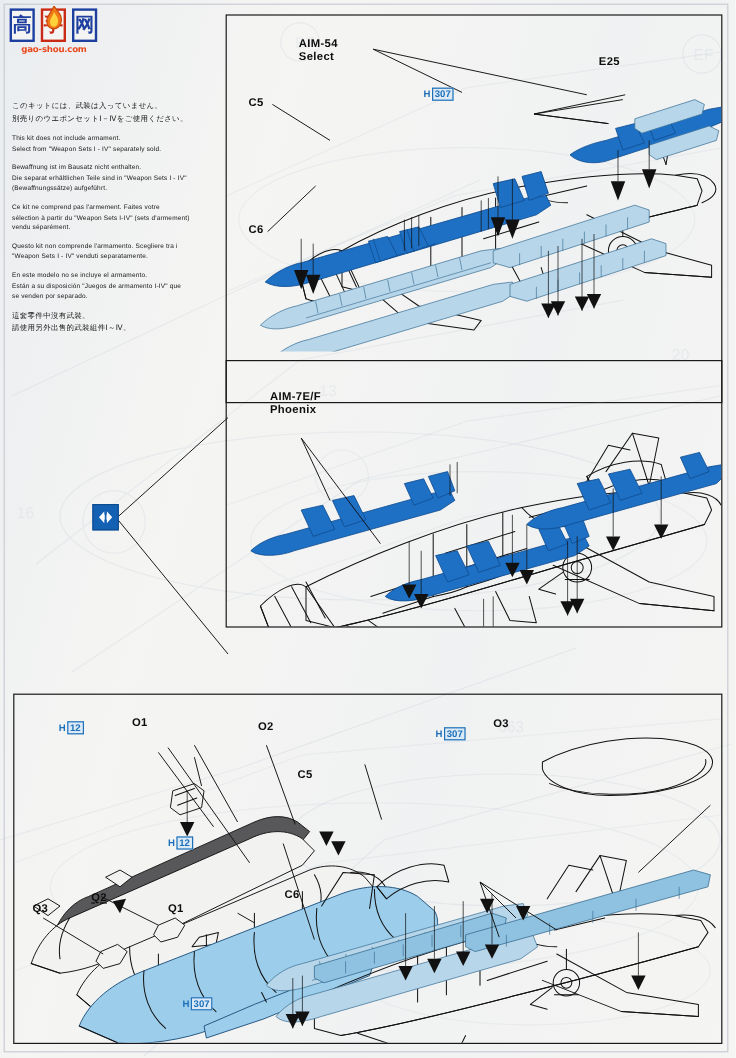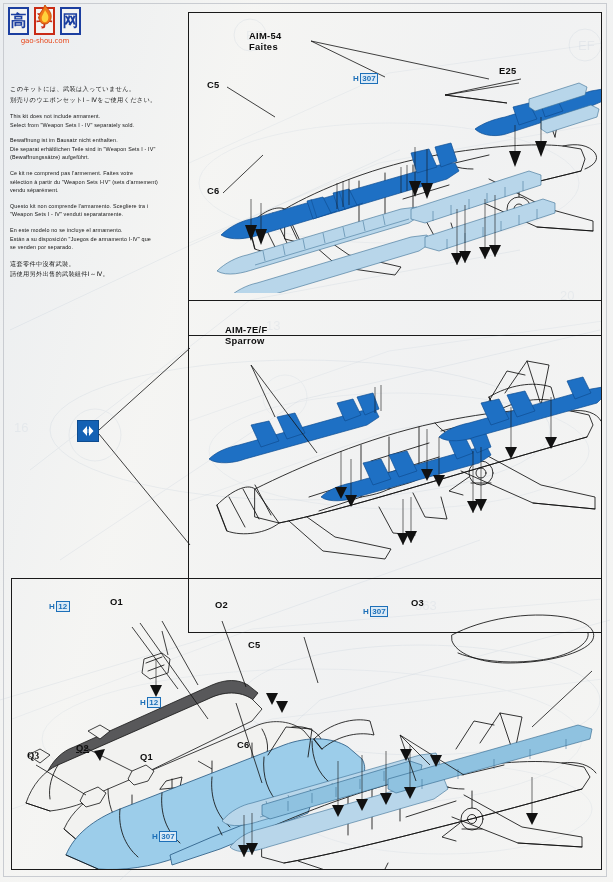--- a/index.html
+++ b/index.html
@@ -37,21 +37,21 @@
 
   
   .panel{
     position:absolute;
     border:1.6px solid #1a1a1a;
     background:rgba(255,255,255,0.0);
     box-sizing:border-box;
     overflow:hidden;
   }
   #panel-top{left:188px;top:12px;width:414px;height:324px;}
-  #panel-mid{left:188px;top:300px;width:414px;height:333px;}
+  #panel-mid{left:188px;top:300px;width:414px;height:223px;}
   #panel-bot{left:11px;top:578px;width:591px;height:292px;}
 
   .panel-inner{position:absolute;inset:0;overflow:hidden;}
 
   
   #textblock{
     position:absolute;left:10px;top:84px;width:178px;
     color:#141414;
   }
   .tline{
@@ -84,21 +84,21 @@
   #lg2{left:26px;border-color:#c92b16;color:#c92b16;}
   #lg3{left:52px;}
   .logo-flame{
     position:absolute;left:26px;top:-2px;width:22px;height:24px;
     pointer-events:none;
   }
   #logo-url{
     position:absolute;left:0;top:29px;width:74px;
     text-align:center;
     font-size:7.2px;
-    font-weight:normal;
+    font-weight:bold;
     color:#e8491d;
     letter-spacing:-.2px;
     font-family:"DejaVu Sans", sans-serif;
   }
 
   
   .plabel{
     position:absolute;
     font-size:9.4px;
     font-weight:bold;
@@ -353,23 +353,23 @@
           <path d="M256 82 L318 90 L256 82 L330 70"></path>
           <path d="M256 82 L332 66"></path>
           <path d="M38 74 L86 104"></path>
           <path d="M34 180 L74 142"></path>
         </g>
       </svg>
     </div>
 
     <div class="plabel two" style="left:60px;top:18px;">
       <div>AIM-54</div>
-      <div>Faites</div>
-    </div>
-    <div class="plabel" style="left:310px;top:32px;margin-top:20px;">E25</div>
+      <div>Select</div>
+    </div>
+    <div class="plabel" style="left:310px;top:32px;">E25</div>
     <div class="plabel" style="left:18px;top:66px;">C5</div>
     <div class="plabel" style="left:18px;top:172px;">C6</div>
 
     <div class="paint" style="left:164px;top:60px;">
       <span class="h">H</span>
       <span class="num">307</span>
     </div>
   </div>
 
   <div class="panel" id="panel-mid">
@@ -469,21 +469,21 @@
 
         <g class="lead">
           <path d="M62 64 L86 116"></path>
           <path d="M62 64 L128 152"></path>
         </g>
       </svg>
     </div>
 
     <div class="plabel two" style="left:36px;top:24px;">
       <div>AIM-7E/F</div>
-      <div>Sparrow</div>
+      <div>Phoenix</div>
     </div>
   </div>
 
   <div class="panel" id="panel-bot">
     <div class="panel-inner">
       <svg width="591" height="292" viewBox="0 0 591 292">
 
         <g opacity=".1" stroke="#8fa5bd" fill="none">
           <path d="M0 140 L240 50 L591 20"></path>
           <path d="M0 230 L260 140 L591 100"></path>
@@ -649,21 +649,21 @@
       </svg>
     </div>
 
     <div class="plabel" style="left:98px;top:17px;">O1</div>
     <div class="plabel" style="left:203px;top:20px;">O2</div>
     <div class="plabel" style="left:399px;top:18px;">O3</div>
     <div class="plabel" style="left:236px;top:60px;">C5</div>
     <div class="plabel" style="left:225px;top:160px;">C6</div>
     <div class="plabel" style="left:128px;top:172px;">Q1</div>
     <div class="plabel" style="left:64px;top:163px;text-decoration:underline;">Q2</div>
-    <div class="plabel" style="left:15px;top:172px;font-family:Liberation Serif, serif;">Q3</div>
+    <div class="plabel" style="left:15px;top:172px;">Q3</div>
 
     <div class="paint" style="left:37px;top:22px;">
       <span class="h">H</span>
       <span class="num">12</span>
     </div>
     <div class="paint" style="left:128px;top:118px;">
       <span class="h">H</span>
       <span class="num">12</span>
     </div>
     <div class="paint" style="left:351px;top:27px;">

